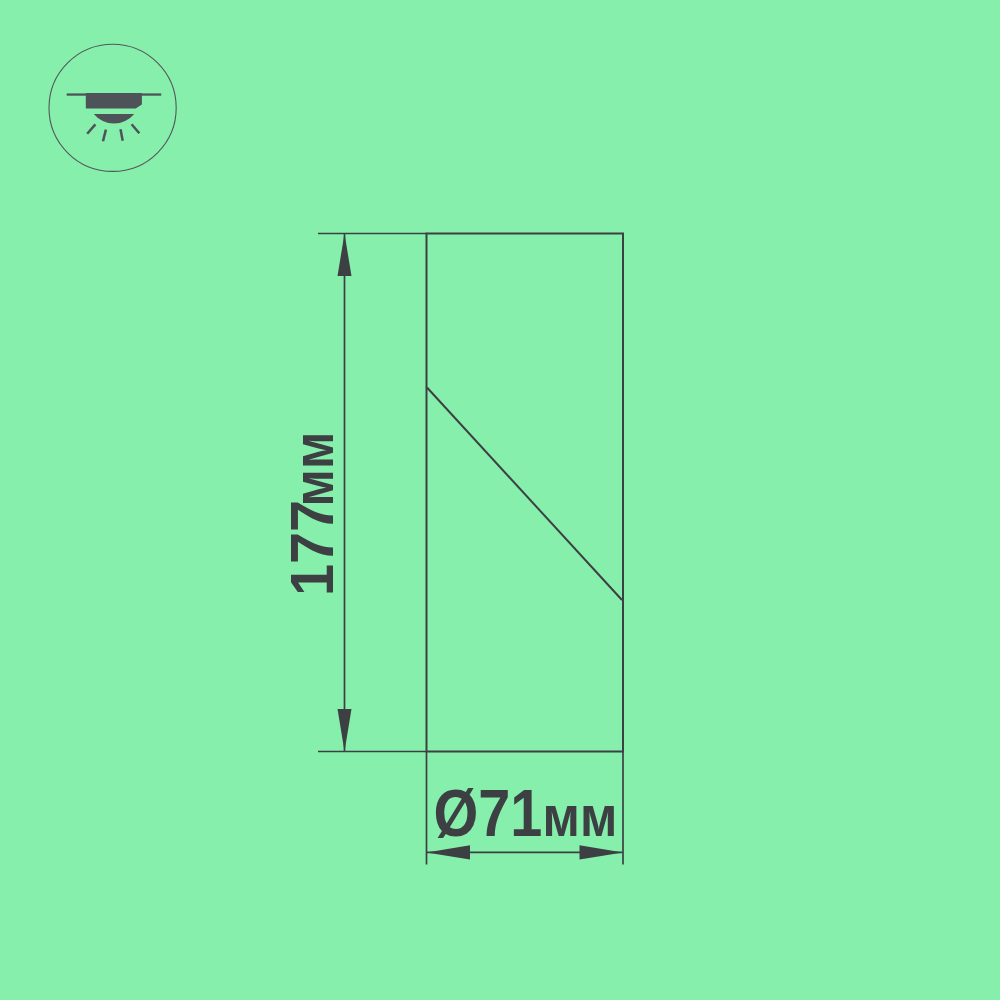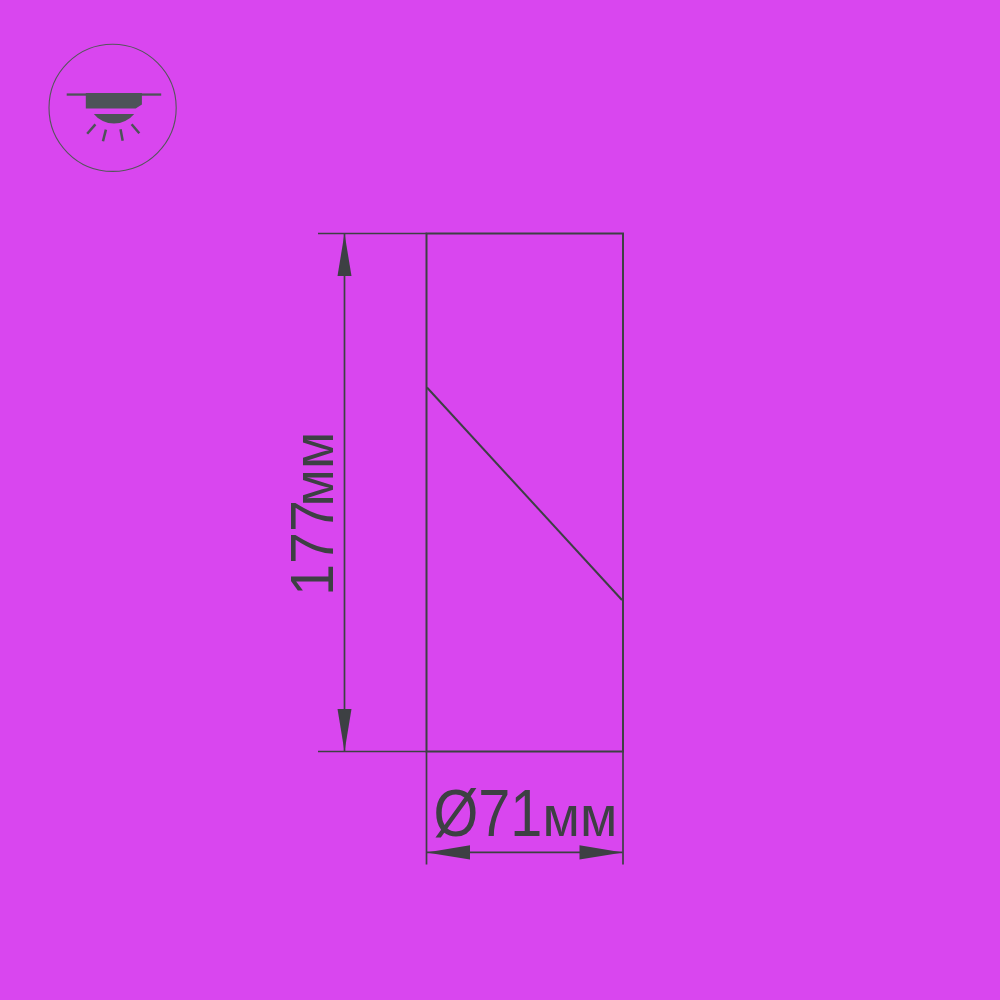--- a/index.html
+++ b/index.html
@@ -1,16 +1,16 @@
 <!DOCTYPE html>
 <html><head>
 <meta charset="utf-8">
 <style>
   html,body{margin:0;padding:0;background:#ffffff;}
-  .page{width:1000px;height:1000px;position:relative;background:#d946ef;overflow:hidden;}
+  .page{width:1000px;height:1000px;position:relative;background:#86efac;overflow:hidden;font-weight:bold;}
   svg{position:absolute;top:0;left:0;}
   text{font-family:"Liberation Sans", sans-serif;fill:#3d4043;}
 </style>
 </head>
 <body>
 <div class="page">
 <svg width="1000" height="1000" viewBox="0 0 1000 1000">
 
   <rect x="426.5" y="233.5" width="196.5" height="518" fill="none" stroke="#3d4043" stroke-width="2"></rect>
 

